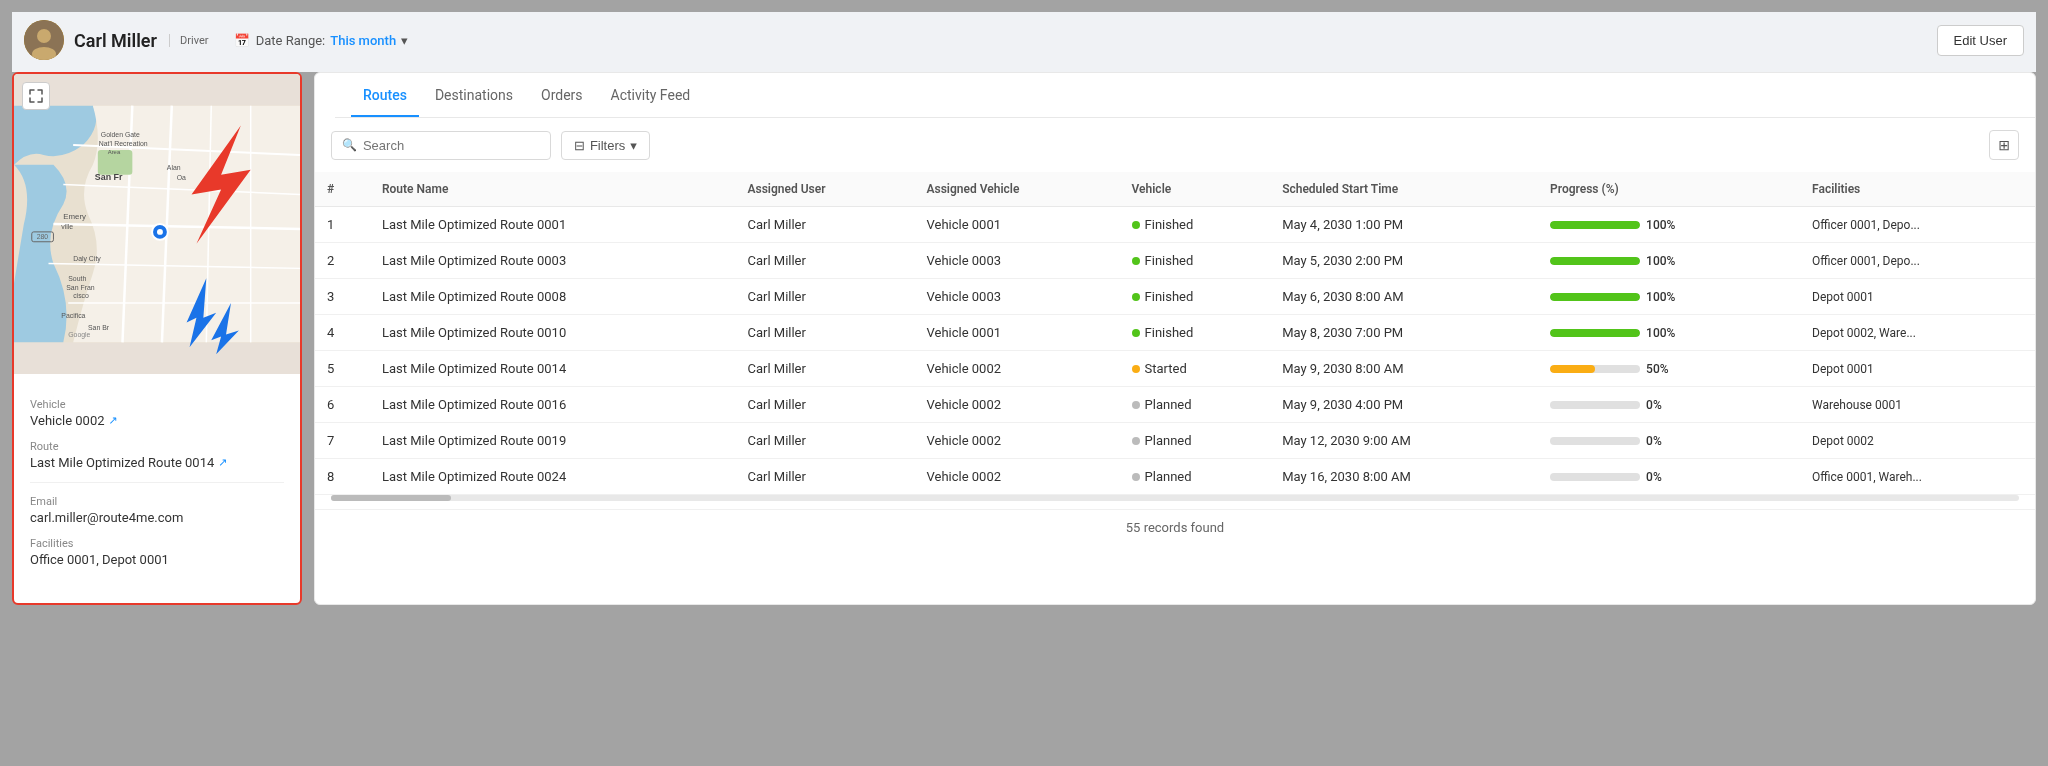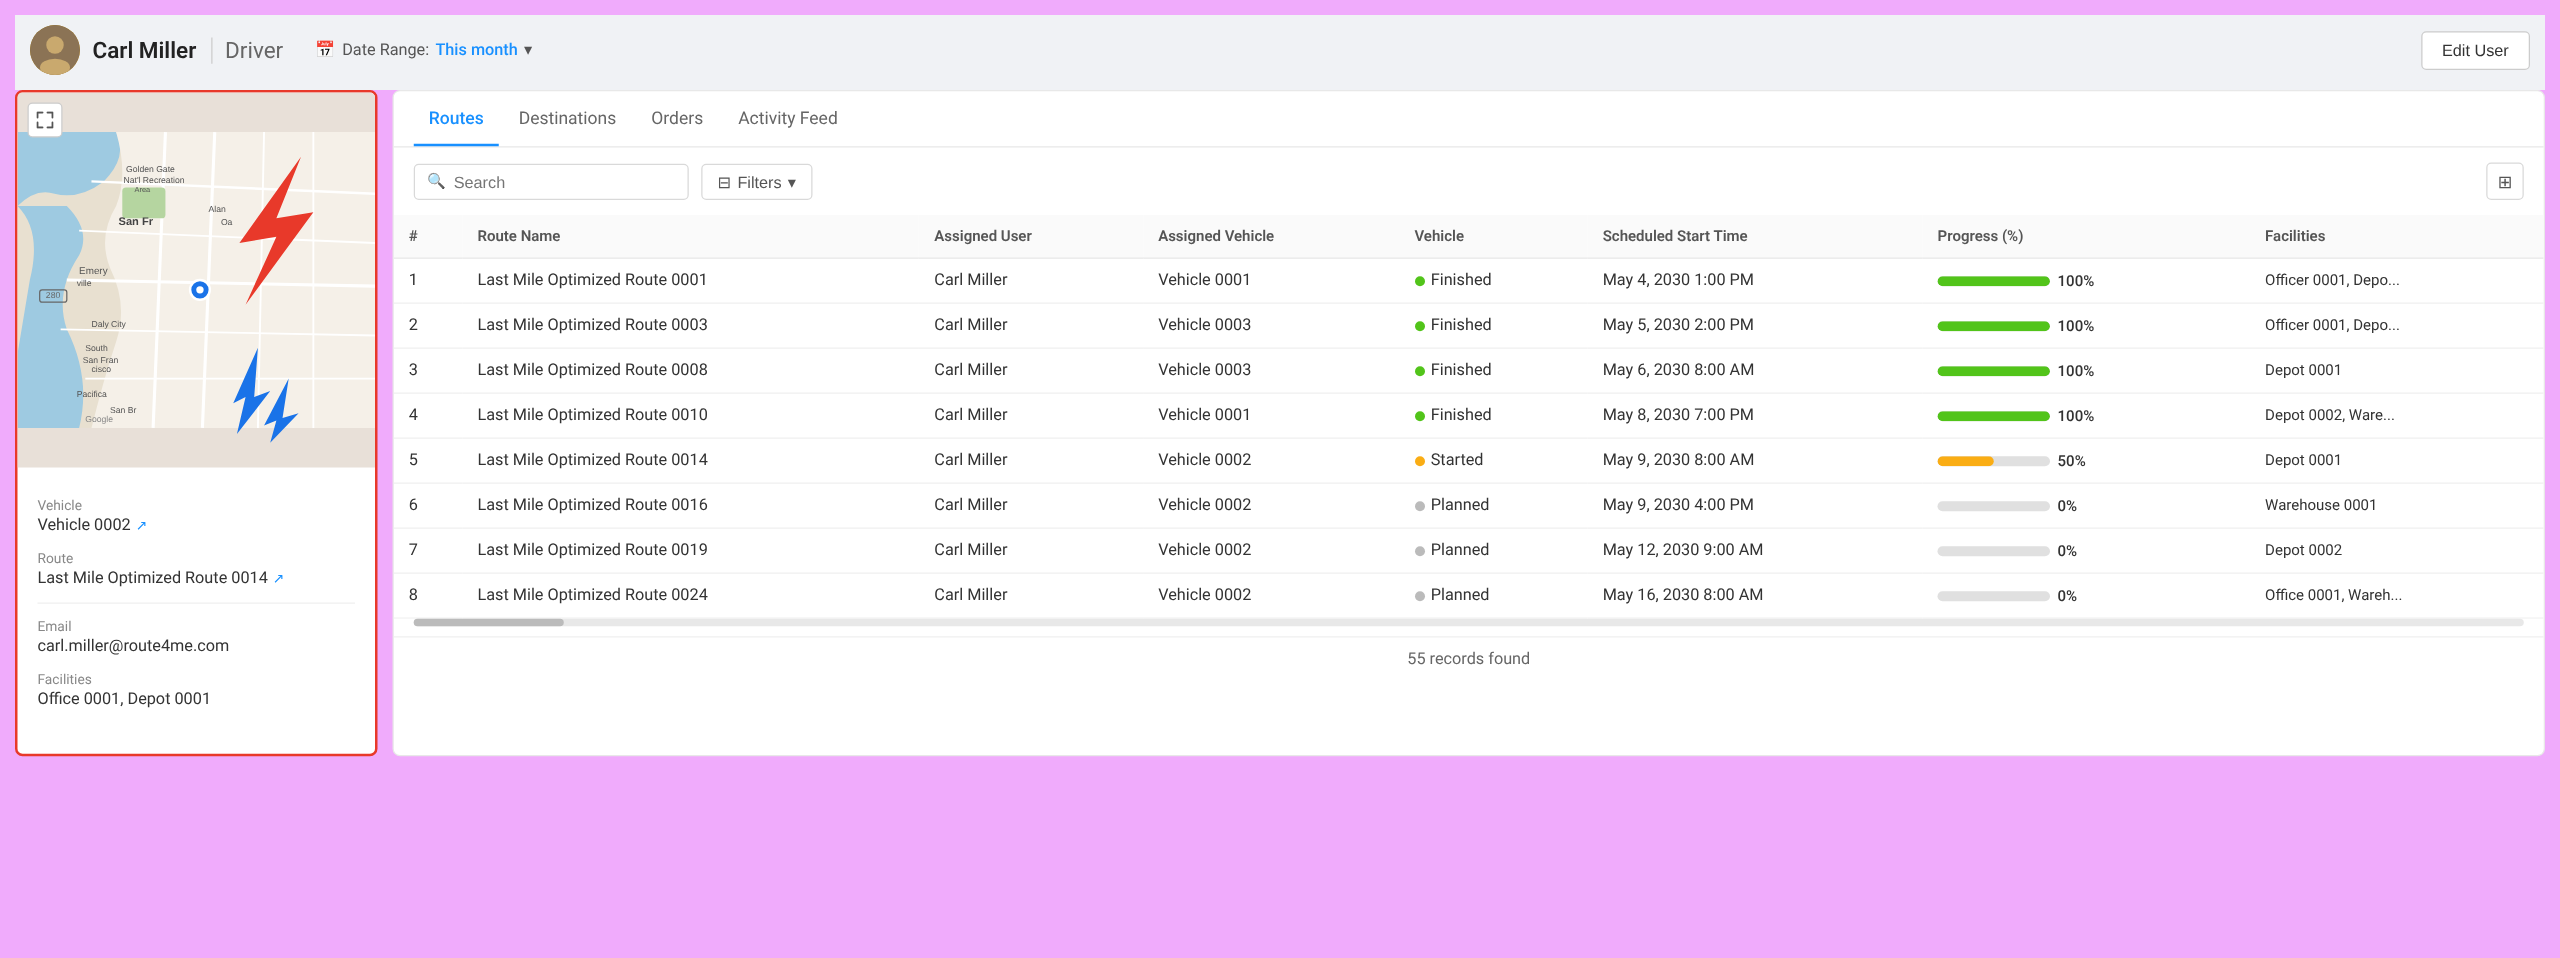--- a/index.html
+++ b/index.html
@@ -1,25 +1,25 @@
 <!DOCTYPE html>
 <html><head>
   <meta charset="utf-8">
   <style>
     * { box-sizing: border-box; margin: 0; padding: 0; }
     body { font-family: -apple-system, BlinkMacSystemFont, 'Segoe UI', Roboto, sans-serif; background: #f0f2f5; font-size: 13px; color: #333; }
 
-    .page-wrapper { background: #f0abfc; min-height: 766px; padding: 12px; }
+    .page-wrapper { background: #a3a3a3; min-height: 766px; padding: 12px; }
 
     
     .header { display: flex; align-items: center; justify-content: space-between; padding: 8px 12px 12px; background: #f0f2f5; }
     .header-left { display: flex; align-items: center; gap: 10px; }
     .avatar { width: 40px; height: 40px; border-radius: 50%; background: linear-gradient(135deg, #8B6914, #c4922a); display: flex; align-items: center; justify-content: center; color: white; font-weight: bold; font-size: 14px; overflow: hidden; }
     .user-name { font-size: 18px; font-weight: 600; color: #222; }
-    .user-role { font-size: 18px; color: #666; border-left: 1px solid #ccc; padding-left: 10px; margin-left: 2px; }
+    .user-role { font-size: 11px; color: #666; border-left: 1px solid #ccc; padding-left: 10px; margin-left: 2px; }
     .date-range { display: flex; align-items: center; gap: 5px; font-size: 13px; color: #555; margin-left: 16px; }
     .date-range-link { color: #1890ff; font-weight: 500; cursor: pointer; }
     .edit-user-btn { padding: 7px 16px; border: 1px solid #ccc; background: white; border-radius: 4px; font-size: 13px; cursor: pointer; color: #333; font-weight: 500; }
 
     
     .main-content { display: flex; gap: 12px; }
 
     
     .left-panel { width: 290px; flex-shrink: 0; border: 2px solid #e8392a; border-radius: 6px; background: white; overflow: hidden; }
     .map-container { width: 100%; height: 300px; background: #e8e0d8; position: relative; overflow: hidden; }
@@ -30,21 +30,21 @@
     .info-group { margin-bottom: 12px; }
     .info-label { font-size: 11px; color: #888; margin-bottom: 2px; }
     .info-value { font-size: 13px; color: #333; display: flex; align-items: center; gap: 4px; }
     .external-link-icon { font-size: 11px; color: #1890ff; cursor: pointer; }
     .divider-thin { height: 1px; background: #f0f0f0; margin: 4px 0 12px; }
 
     
     .right-panel { flex: 1; background: white; border-radius: 6px; border: 1px solid #e8e8e8; overflow: hidden; }
 
     
-    .tabs { display: flex; align-items: center; border-bottom: 1px solid #e8e8e8; padding: 0 16px; }
+    .tabs { display: flex; align-items: center; border-bottom: 1px solid #e8e8e8; padding: 0 16px; margin-left: 20px; }
     .tab { padding: 14px 12px 12px; font-size: 14px; color: #666; cursor: pointer; border-bottom: 2px solid transparent; margin-right: 4px; }
     .tab.active { color: #1890ff; border-bottom: 2px solid #1890ff; font-weight: 500; }
 
     
     .toolbar { display: flex; align-items: center; justify-content: space-between; padding: 12px 16px; }
     .toolbar-left { display: flex; align-items: center; gap: 10px; }
     .search-box { display: flex; align-items: center; gap: 6px; border: 1px solid #d9d9d9; border-radius: 4px; padding: 6px 10px; width: 220px; background: white; }
     .search-box input { border: none; outline: none; font-size: 13px; width: 100%; color: #666; background: transparent; }
     .search-icon { color: #999; font-size: 12px; }
     .filters-btn { display: flex; align-items: center; gap: 5px; padding: 6px 12px; border: 1px solid #d9d9d9; border-radius: 4px; font-size: 13px; cursor: pointer; background: white; color: #555; }

